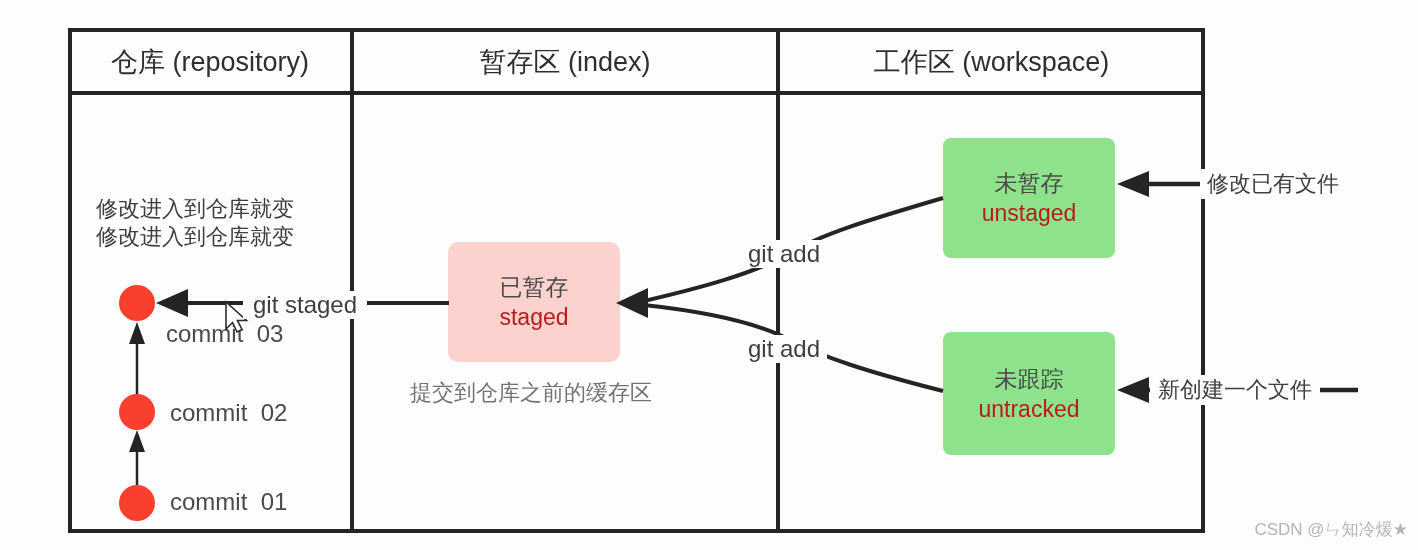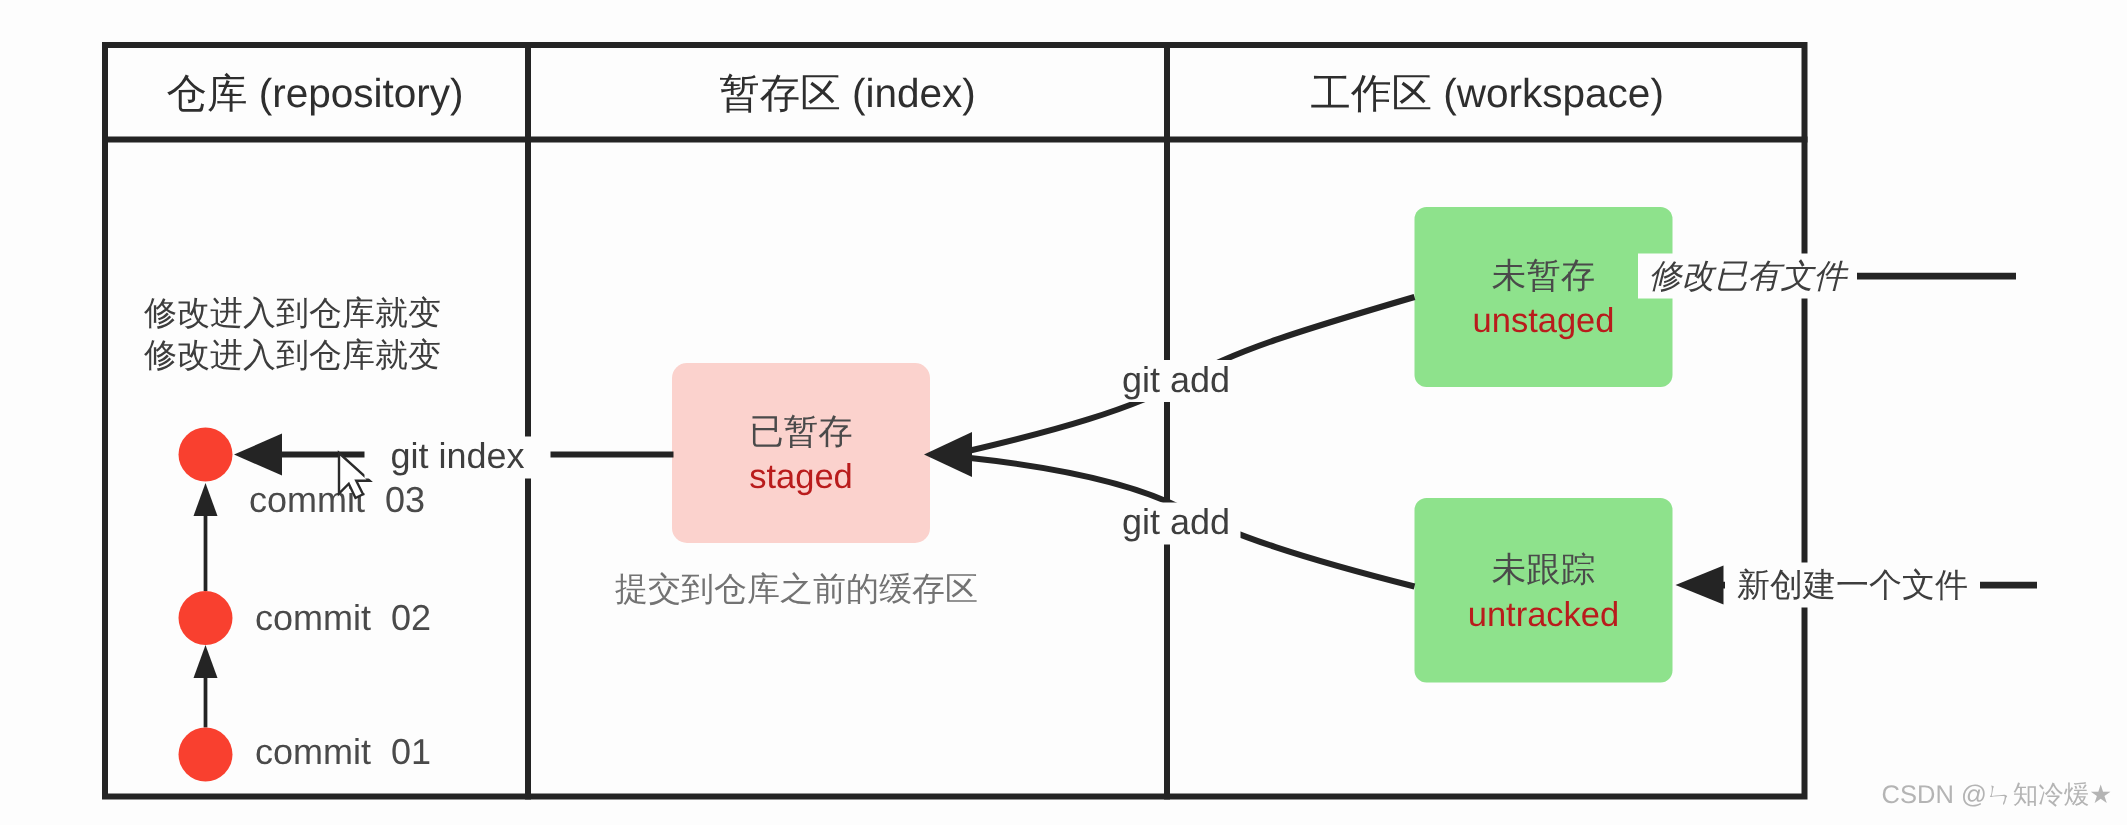--- a/index.html
+++ b/index.html
@@ -25,21 +25,21 @@
   .staged-box{left:448px;top:242px;width:172px;height:120px;background:#fbd2cd;border-radius:10px;}
   .green-box{left:943px;width:172px;background:#8ee28c;border-radius:8px;}
   .unstaged-box{top:138px;height:120px;}
   .untracked-box{top:332px;height:123px;}
   .caption{left:400px;top:378px;width:262px;text-align:center;font-size:22px;color:#737373;z-index:2;}
   .arrow-label{background:#fdfdfd;text-align:center;font-size:24px;color:#3e3e3e;line-height:28px;z-index:3;}
   .git-commit-label{left:243px;top:291px;width:124px;height:28px;}
   .git-add-top{left:741px;top:240px;width:86px;height:28px;}
   .git-add-bottom{left:741px;top:335px;width:86px;height:28px;}
   .right-label{background:#fdfdfd;text-align:center;font-size:22px;color:#3e3e3e;line-height:30px;z-index:3;}
-  .modify-label{left:1092px;top:169px;width:146px;height:30px;font-style:italic;}
+  .modify-label{left:1200px;top:169px;width:146px;height:30px;}
   .create-label{left:1150px;top:375px;width:170px;height:30px;}
   .watermark{left:1232px;top:518px;width:176px;text-align:right;font-size:17px;color:#b4b4b4;z-index:2;}
   svg.layer{position:absolute;left:0;top:0;z-index:2;}
 </style>
 </head>
 <body>
 
 <div id="canvas">
 
   <div class="abs tbl-outer"></div>
@@ -95,21 +95,21 @@
 
     <line x1="1125" y1="184" x2="1344" y2="184" stroke="#242424" stroke-width="4.5"></line>
     <polygon points="1117,184 1149,171 1149,197" fill="#242424"></polygon>
 
     <line x1="1125" y1="390" x2="1358" y2="390" stroke="#242424" stroke-width="4.5"></line>
     <polygon points="1117,390 1149,377 1149,403" fill="#242424"></polygon>
 
     <path d="M 226,302 l 0,27 l 6.5,-6.5 l 4.5,9.5 l 5,-2.5 l -4.5,-9 l 9,0 z" fill="#ffffff" stroke="#2b2b2b" stroke-width="1.6"></path>
   </svg>
 
-  <div class="abs arrow-label git-commit-label">git index</div>
+  <div class="abs arrow-label git-commit-label">git staged</div>
   <div class="abs arrow-label git-add-top">git add</div>
   <div class="abs arrow-label git-add-bottom">git add</div>
   <div class="abs right-label modify-label">修改已有文件</div>
   <div class="abs right-label create-label">新创建一个文件</div>
 
   <div class="abs watermark">CSDN @ㄣ知冷煖★</div>
 
 </div>
 
 </body></html>

